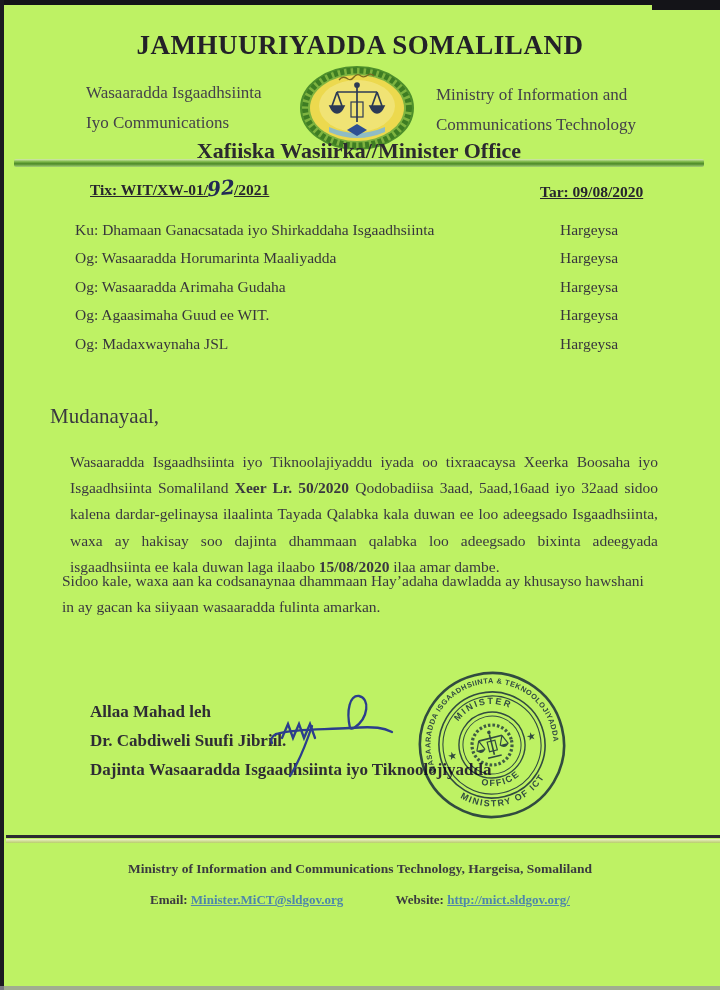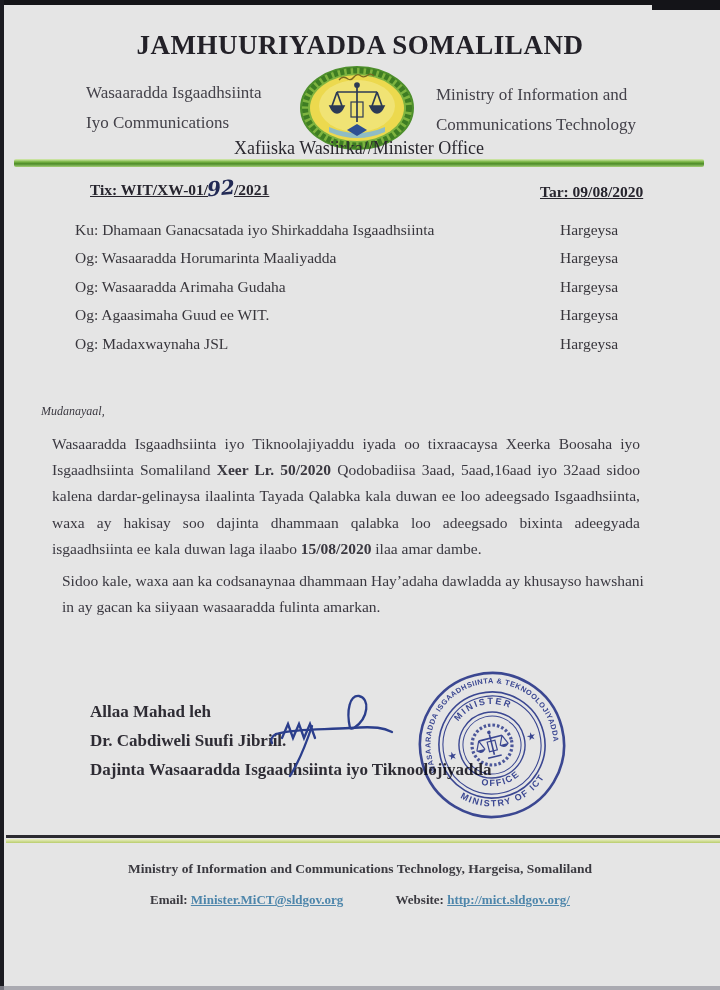--- a/index.html
+++ b/index.html
@@ -1,50 +1,50 @@
 <!DOCTYPE html>
 <html><head>
 <meta charset="utf-8">
 <style>
   html,body{margin:0;padding:0;background:#2a2a2e;}
-  .page{position:relative;width:720px;height:990px;background:#e5e5e5;overflow:hidden;
+  .page{position:relative;width:720px;height:990px;background:#bef264;overflow:hidden;
         font-family:"Liberation Serif", serif;color:#3a3840;}
   
   .edge-top{position:absolute;top:0;left:0;width:720px;height:5px;background:#141418;}
   .edge-top-right{position:absolute;top:0;left:652px;width:68px;height:10px;background:#141418;}
   .edge-left{position:absolute;top:0;left:0;width:4px;height:990px;background:#1b1b21;}
   .edge-bottom{position:absolute;bottom:0;left:0;width:720px;height:4px;background:#96959f;opacity:.75;}
 
   .title{position:absolute;top:30px;left:0;width:720px;text-align:center;
          font-size:27px;font-weight:bold;letter-spacing:.5px;color:#232128;}
   .hdr-left{position:absolute;top:78px;left:86px;font-size:17px;color:#44424a;line-height:30px;}
   .hdr-right{position:absolute;top:80px;left:436px;font-size:17px;color:#44424a;line-height:30px;}
   .logo{position:absolute;top:64px;left:298px;}
   .office-line{position:absolute;top:138px;left:0;width:718px;text-align:center;
-               font-size:18px;font-weight:normal;color:#2b2930;}
+               font-size:22px;font-weight:bold;color:#2b2930;}
   .green-rule{position:absolute;top:159px;left:14px;width:690px;height:8px;border-radius:2px;
               background:linear-gradient(to bottom,#d9ecb3 0%,#79b544 35%,#4c8a28 60%,#a5cf78 100%);}
 
   .tix{position:absolute;top:181px;left:90px;font-size:15.5px;font-weight:bold;color:#27252e;
        text-decoration:underline;}
   .handwritten{font-family:"DejaVu Serif", serif;font-style:italic;font-weight:600;font-size:20px;
                color:#222a55;display:inline-block;transform:rotate(-5deg);margin:0 -1px;line-height:0;}
   .tar{position:absolute;top:183px;left:540px;font-size:15.5px;font-weight:bold;color:#27252e;
        text-decoration:underline;}
 
   .recipients{position:absolute;top:221px;left:75px;width:560px;font-size:15.5px;color:#38363c;}
   .recipient-row{position:relative;height:28.4px;}
   .recipient-row .label{position:absolute;left:0;top:0;}
   .recipient-row .city{position:absolute;left:485px;top:0;}
 
   .subject{position:absolute;top:381px;left:100px;font-size:15.5px;font-weight:bold;color:#27252e;
            text-decoration:underline;}
-  .salutation{position:absolute;top:404px;left:41px;font-size:12px;font-style:italic;}
+  .salutation{position:absolute;top:404px;left:50px;font-size:21px;}
   .para1{position:absolute;top:431px;left:52px;width:588px;font-size:15.5px;line-height:26.2px;
-         text-align:justify;margin:0;}
+         text-align:justify;margin:18px;}
   .para2{position:absolute;top:558px;left:52px;width:588px;font-size:15.5px;line-height:26.2px;
          text-align:left;margin:10px;}
 
   .sig-block{position:absolute;top:697px;left:90px;font-size:17px;font-weight:bold;color:#2e2c34;
              line-height:29px;}
   .signature-svg{position:absolute;top:686px;left:262px;}
   .stamp-svg{position:absolute;top:663px;left:410px;mix-blend-mode:multiply;opacity:.93;}
 
   .footer-rule-dark{position:absolute;top:835px;left:6px;width:714px;height:3px;background:#2c2b31;}
   .footer-rule-green{position:absolute;top:839px;left:6px;width:714px;height:4px;

